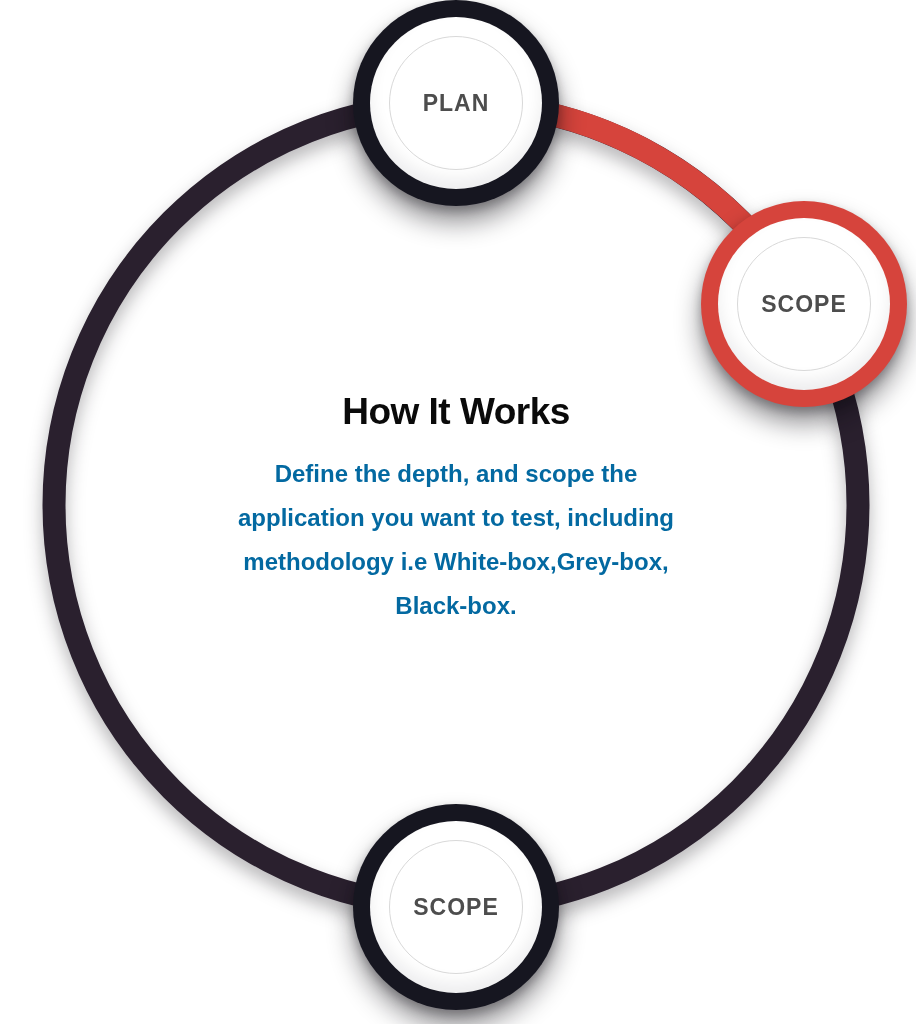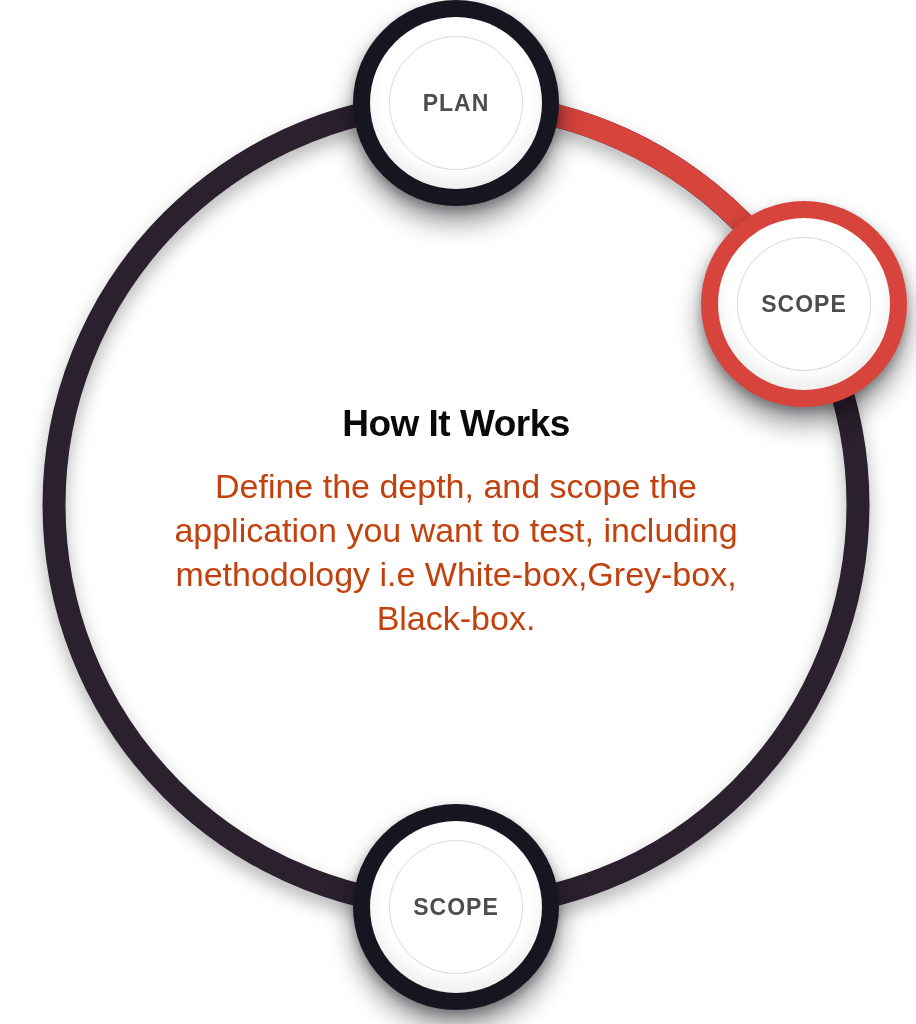--- a/index.html
+++ b/index.html
@@ -81,34 +81,34 @@
   .node-retest { left:108px; top:304px; }
   
   .center-text{
     position:absolute;
     left:168px; top:386px;
     width:576px;
     text-align:center;
     color:var(--text);
   }
   .center-title{
-    margin:16px;
+    margin:4px;
     font-size:37px;
     line-height:44px;
     font-weight:800;
     letter-spacing:-0.5px;
     color:#0a0a0a;
   }
   .center-desc{
     margin:18px 0 0 0;
-    font-size:34px;
+    font-size:24px;
     line-height:44px;
-    font-weight:400;
+    font-weight:700;
     white-space:pre-line;
-    color:#c2410c;
+    color:#0369a1;
   }
 </style>
 </head>
 <body>
 
 <div class="stage">
 
   <svg class="ring-svg" width="916" height="1024" viewBox="0 0 916 1024" aria-hidden="true">
     <circle class="ring-track" cx="456" cy="505" r="402"></circle>
     <path class="ring-active" d="M 456 103 A 402 402 0 0 1 804.1 304"></path>

